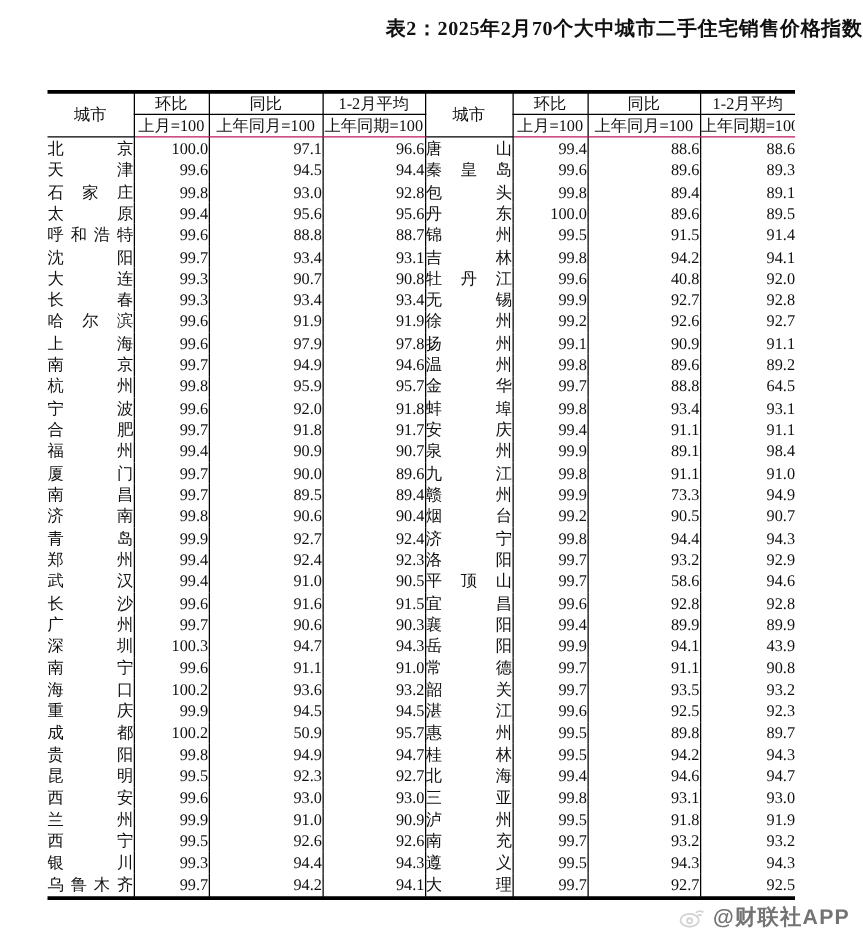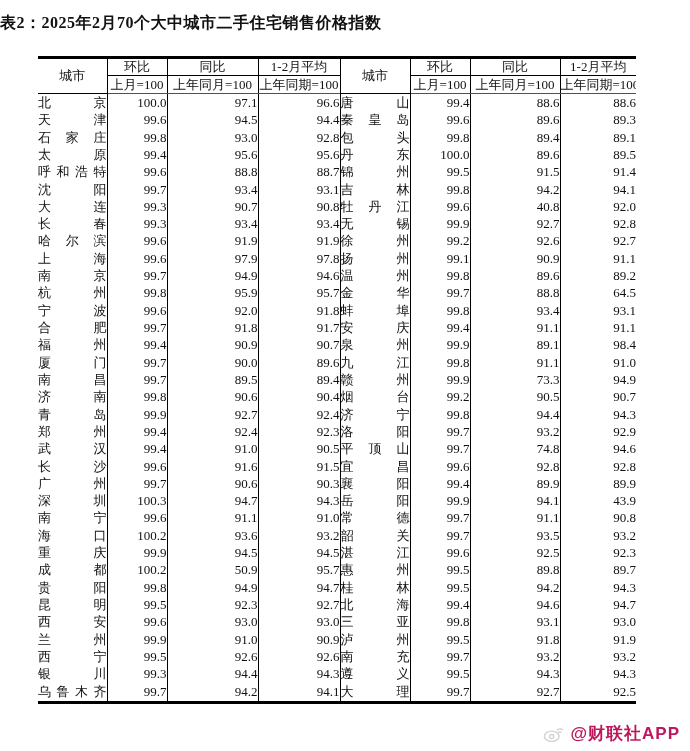--- a/index.html
+++ b/index.html
@@ -2,25 +2,25 @@
 <html><head>
 <meta charset="utf-8">
 <style>
   html,body{margin:0;padding:0;}
   body{
     width:690px;height:751px;position:relative;background:#ffffff;
     font-family:"Liberation Serif","DejaVu Serif",serif;color:#111;
     overflow:hidden;
   }
   .title{
-    position:absolute;top:13px;left:0;width:690px;text-align:left;
+    position:absolute;top:13px;left:0;width:690px;text-align:right;
     font-size:16px;font-weight:bold;letter-spacing:0.5px;
   }
   table.idx{
-    position:absolute;left:38px;top:56px;width:598px;height:648px;
+    position:absolute;left:38px;top:72px;width:598px;height:648px;
     border-collapse:collapse;table-layout:fixed;
     border-top:3px solid #000;border-bottom:3px solid #000;
     font-size:13px;
   }
   table.idx th, table.idx td{
     padding:0;margin:0;font-weight:normal;line-height:1.05;
     overflow:hidden;white-space:nowrap;
   }
   
   table.idx th.vr, table.idx td.vr{border-right:1px solid #000;}
@@ -28,21 +28,21 @@
   thead th{text-align:center;vertical-align:middle;}
   thead tr.grp th{height:16px;border-bottom:1px solid #000;}
   thead th.cityhead{border-bottom:1px solid #000;}
   thead tr.sub th{height:17px;border-bottom:1px solid #be185d;}
   tbody td{vertical-align:middle;}
   td.num{text-align:right;padding-right:9px;}
   td.city{padding:0 7px;}
   .cityname{width:100%;text-align:justify;text-align-last:justify;}
   .watermark{
     position:absolute;right:10px;bottom:6px;display:flex;align-items:center;gap:5px;
-    color:#be185d;font-size:17px;font-weight:bold;
+    color:#737373;font-size:17px;font-weight:bold;
     font-family:"Liberation Sans","DejaVu Sans",sans-serif;letter-spacing:1px;
   }
   .watermark svg{display:block;}
 </style>
 </head>
 <body>
 
 <div class="title">表2：2025年2月70个大中城市二手住宅销售价格指数</div>
 
 <table class="idx">
@@ -361,21 +361,21 @@
         <td class="city vr">
           <div class="cityname">武汉</div>
         </td>
         <td class="num vr">99.4</td>
         <td class="num vr">91.0</td>
         <td class="num vr">90.5</td>
         <td class="city vr">
           <div class="cityname">平顶山</div>
         </td>
         <td class="num vr">99.7</td>
-        <td class="num vr">74.8</td>
+        <td class="num vr">58.6</td>
         <td class="num">94.6</td>
       </tr>
       <tr>
         <td class="city vr">
           <div class="cityname">长沙</div>
         </td>
         <td class="num vr">99.6</td>
         <td class="num vr">91.6</td>
         <td class="num vr">91.5</td>
         <td class="city vr">

